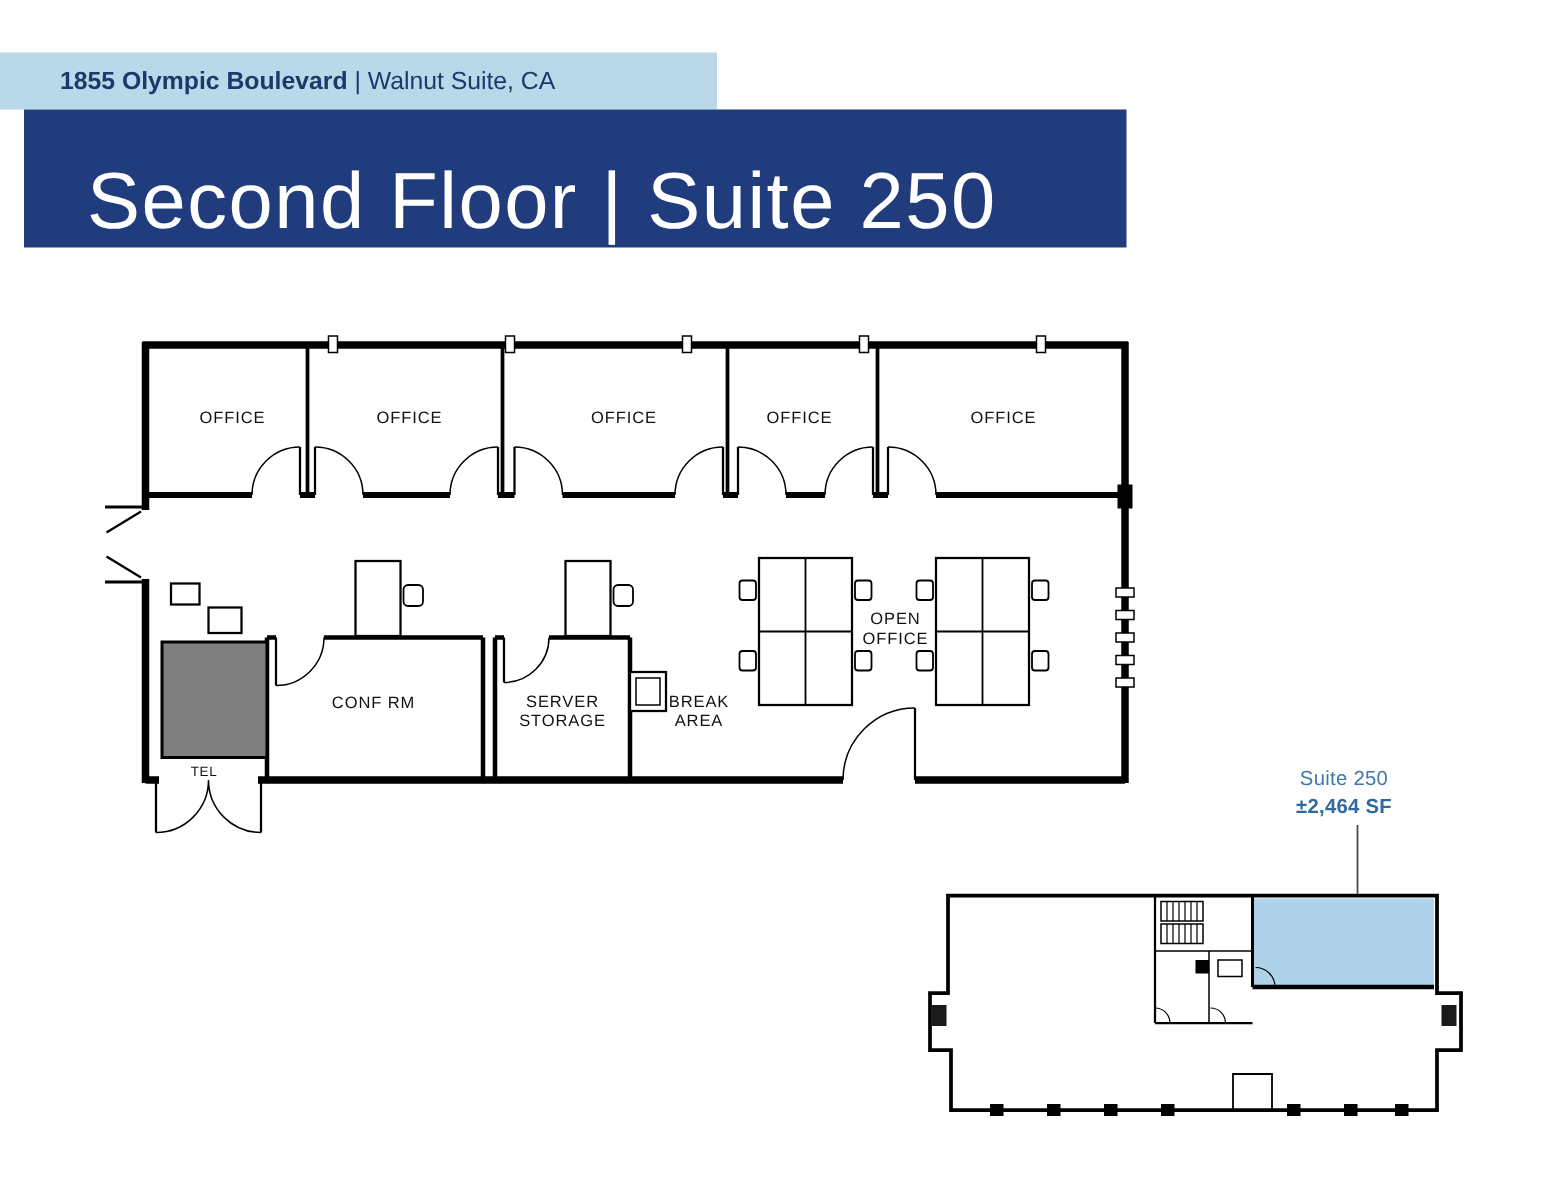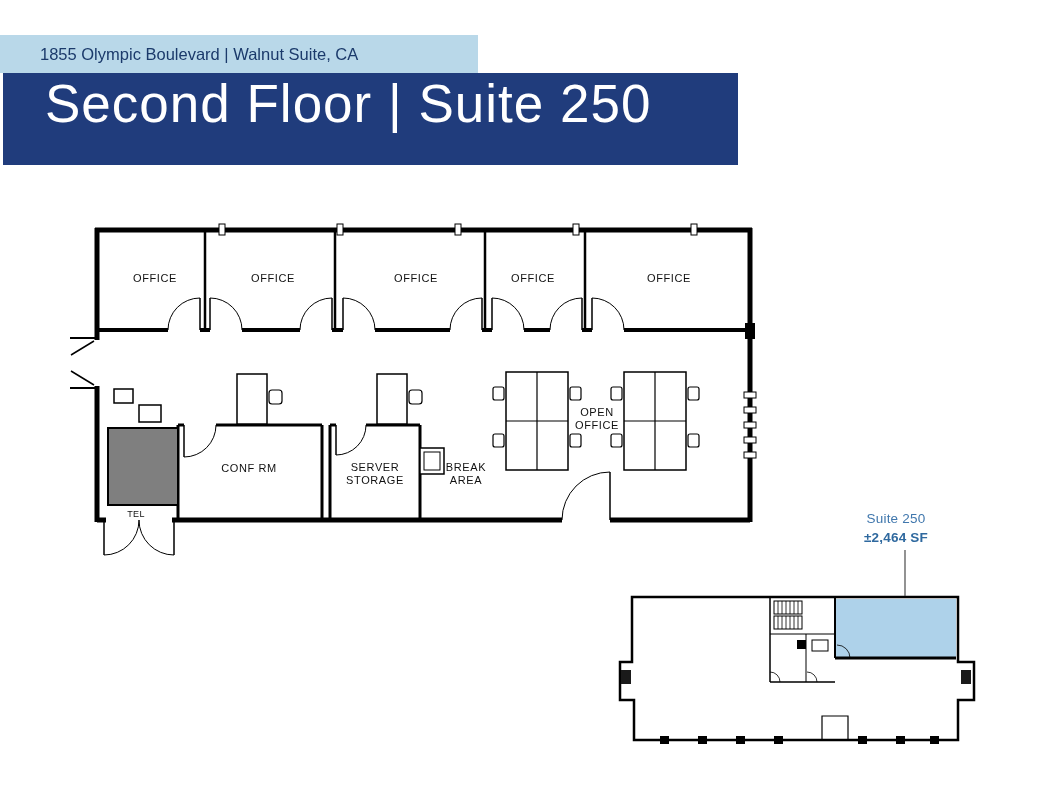--- a/index.html
+++ b/index.html
@@ -6,25 +6,25 @@
   body{
     width:1042px;height:789px;position:relative;overflow:hidden;
     background:#ffffff;font-family:"Liberation Sans",sans-serif;
   }
   .banner-light{
     position:absolute;left:0;top:35px;width:478px;height:38px;
     background:#b9d8e9;display:flex;align-items:center;
     padding-left:40px;box-sizing:border-box;
     font-size:16.5px;color:#1b3a6b;
   }
-  .banner-light .street{font-weight:normal;white-space:pre;}
+  .banner-light .street{font-weight:bold;white-space:pre;}
   .banner-light .city{font-weight:normal;white-space:pre;}
   .banner-dark{
-    position:absolute;left:3px;top:73px;width:735px;height:92px;
-    background:#203c7c;display:flex;align-items:flex-start;
+    position:absolute;left:16px;top:73px;width:735px;height:92px;
+    background:#203c7c;display:flex;align-items:flex-end;
     padding-left:42px;box-sizing:border-box;
   }
   .banner-dark .title{
     color:#ffffff;font-size:53px;font-weight:300;letter-spacing:1px;white-space:pre;
   }
   svg.plan{position:absolute;left:0;top:0;}
   
   .s5{stroke:#000;stroke-width:5;fill:none;}
   .s4{stroke:#000;stroke-width:4;fill:none;}
   .s3{stroke:#000;stroke-width:3;fill:none;}

